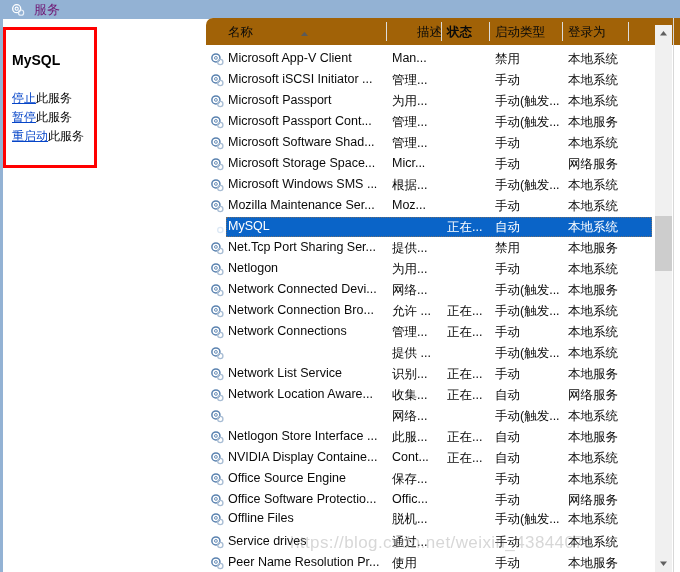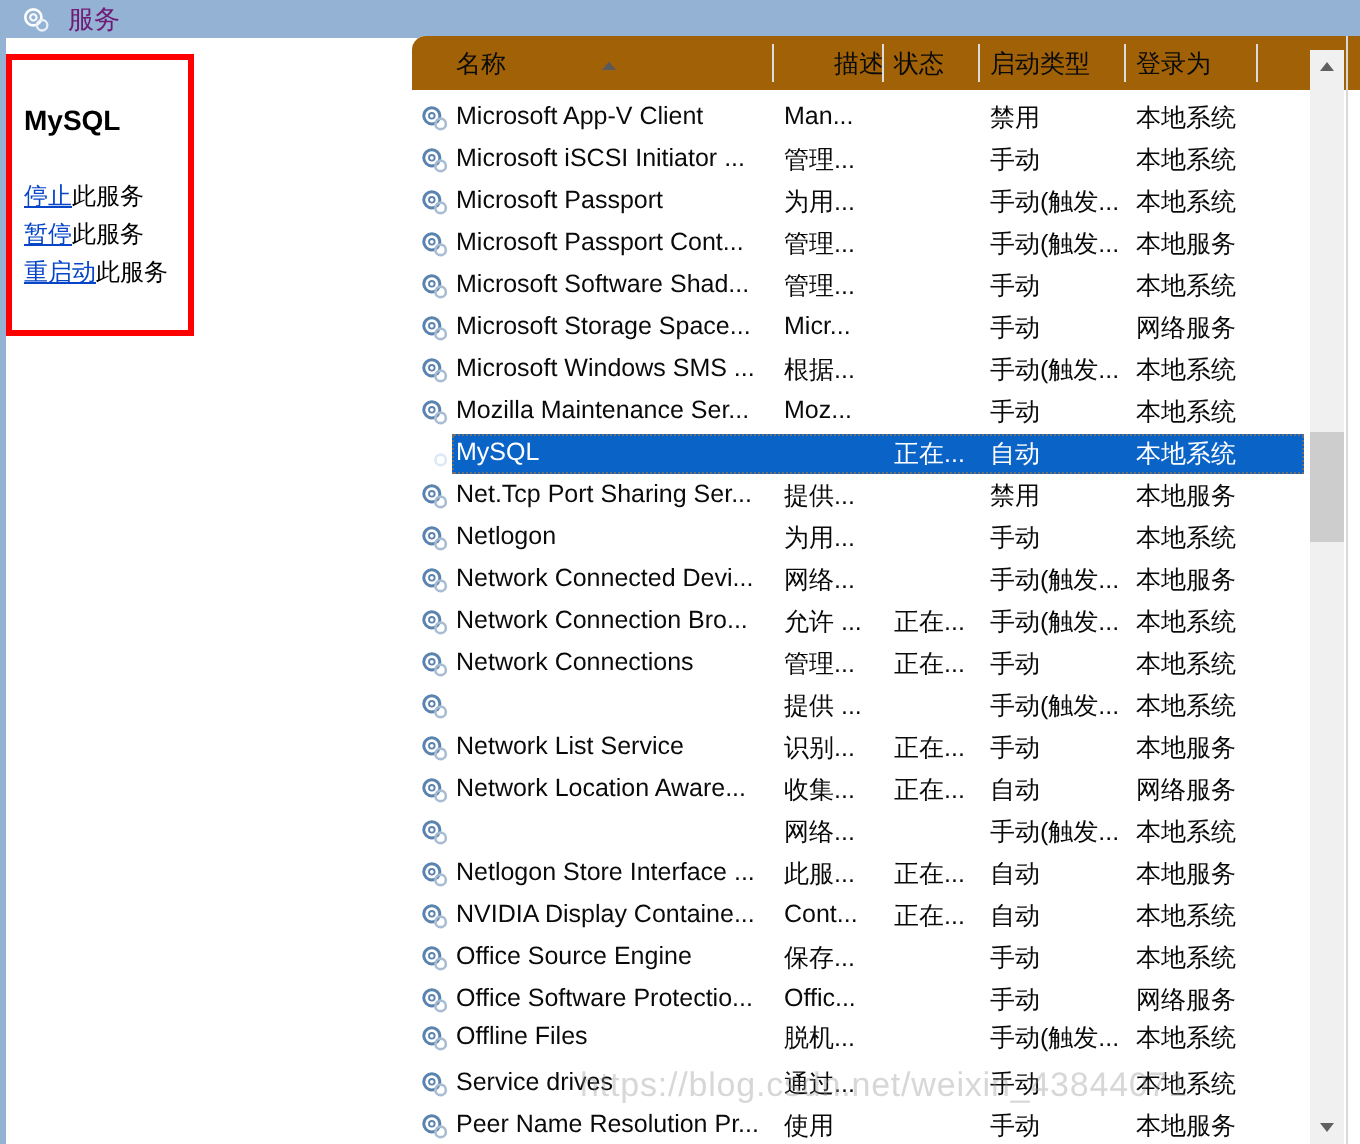--- a/index.html
+++ b/index.html
@@ -226,21 +226,21 @@
 
 <div id="list-panel">
   <div id="header-row">
     <span id="sort-caret">
       <svg width="9" height="6" viewBox="0 0 9 6">
           <path d="M4.5 0.8 L8 5 L1 5 Z" fill="#5a5a5a"></path>
         </svg>
     </span>
   <span class="col-head" style="left: 22px;">名称</span>
       <span class="col-head" style="left: 186px; margin-left: 25px;">描述</span>
-      <span class="col-head" style="left: 241px;">状态</span>
+      <span class="col-head" style="left: 241px; font-weight: bold;">状态</span>
       <span class="col-head" style="left: 289px;">启动类型</span>
       <span class="col-head" style="left: 362px;">登录为</span>
       <div class="col-sep" style="left: 180px;"></div>
       <div class="col-sep" style="left: 235px;"></div>
       <div class="col-sep" style="left: 283px;"></div>
       <div class="col-sep" style="left: 356px;"></div>
       <div class="col-sep" style="left: 422px;"></div>
     </div>
   <div id="rows">
       <div class="row" style="top: 4px;">

